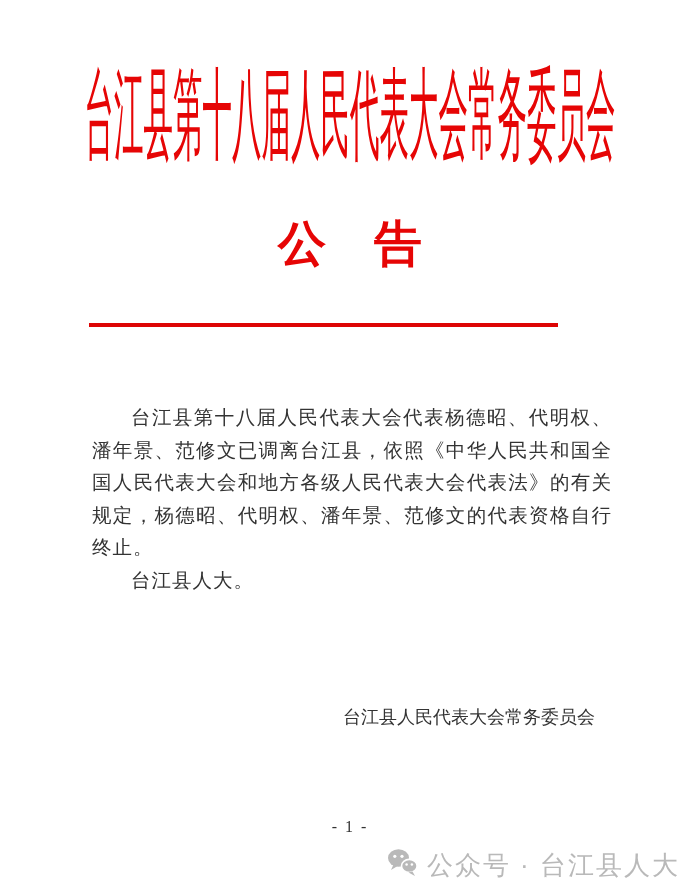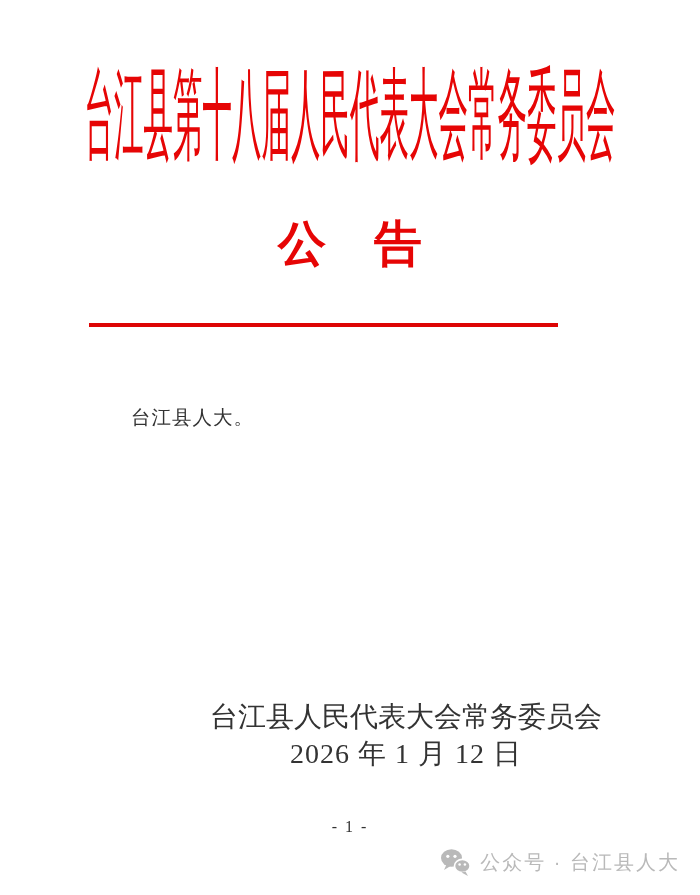--- a/index.html
+++ b/index.html
@@ -44,63 +44,63 @@
   
   .body{
     position:absolute;top:402px;left:92px;width:520px;
     color:var(--body-text);
     font-size:19.5px;line-height:32.6px;letter-spacing:1px;
     text-align:justify;
   }
   .body p{margin:0;text-indent:2em;}
   
   .sig-block{
-    position:absolute;top:706px;right:98px;
+    position:absolute;top:706px;right:105px;
     color:var(--body-text);
-    font-size:28px;line-height:22px;
+    font-size:18px;line-height:22px;
     text-align:center;white-space:nowrap;
   }
   .sig-date{margin-top:15px;letter-spacing:1px;}
   
   .page-num{
     position:absolute;top:818px;left:0;width:700px;
     text-align:center;color:var(--body-text);
     font-size:16px;line-height:18px;letter-spacing:2px;
   }
   
   .footer{
     position:absolute;top:848px;right:20px;
-    display:flex;align-items:center;gap:9px;
+    display:flex;gap:9px;
     color:var(--footer-gray);
-    font-size:20px;letter-spacing:2px;white-space:nowrap;
+    font-size:26px;letter-spacing:2px;white-space:nowrap;
     font-family:"Liberation Sans","DejaVu Sans",sans-serif;
   }
   .wx-icon{display:inline-flex;width:31px;height:29px;}
   .wx-icon svg{width:100%;height:100%;}
 </style>
 </head>
 <body>
 
 <div class="page">
 
   <div class="org-title">
     <span class="org-title-text">台江县第十八届人民代表大会常务委员会</span>
   </div>
 
   <div class="doc-type">公　告</div>
 
   <div class="red-rule"></div>
 
   <div class="body">
+    <p>台江县第十八届人民代表大会代表杨德昭、代明权、潘年景、范修文已调离台江县，依照《中华人民共和国全国人民代表大会和地方各级人民代表大会代表法》的有关规定，杨德昭、代明权、潘年景、范修文的代表资格自行终止。</p>
     <p>台江县人大。</p>
   </div>
 
   <div class="sig-block">
     <div>台江县人民代表大会常务委员会</div>
-    <div class="sig-date">2026 年 1 月 12 日</div>
   </div>
 
   <div class="page-num">- 1 -</div>
 
   <div class="footer">
     <span class="wx-icon">
       <svg viewBox="0 0 31 29" xmlns="http://www.w3.org/2000/svg" aria-hidden="true">
 
         <ellipse cx="11.5" cy="10" rx="10.5" ry="8.8" fill="#b9b9b9"></ellipse>
         <path d="M6.5 16.5 L4 22 L11 17.8 Z" fill="#b9b9b9"></path>

